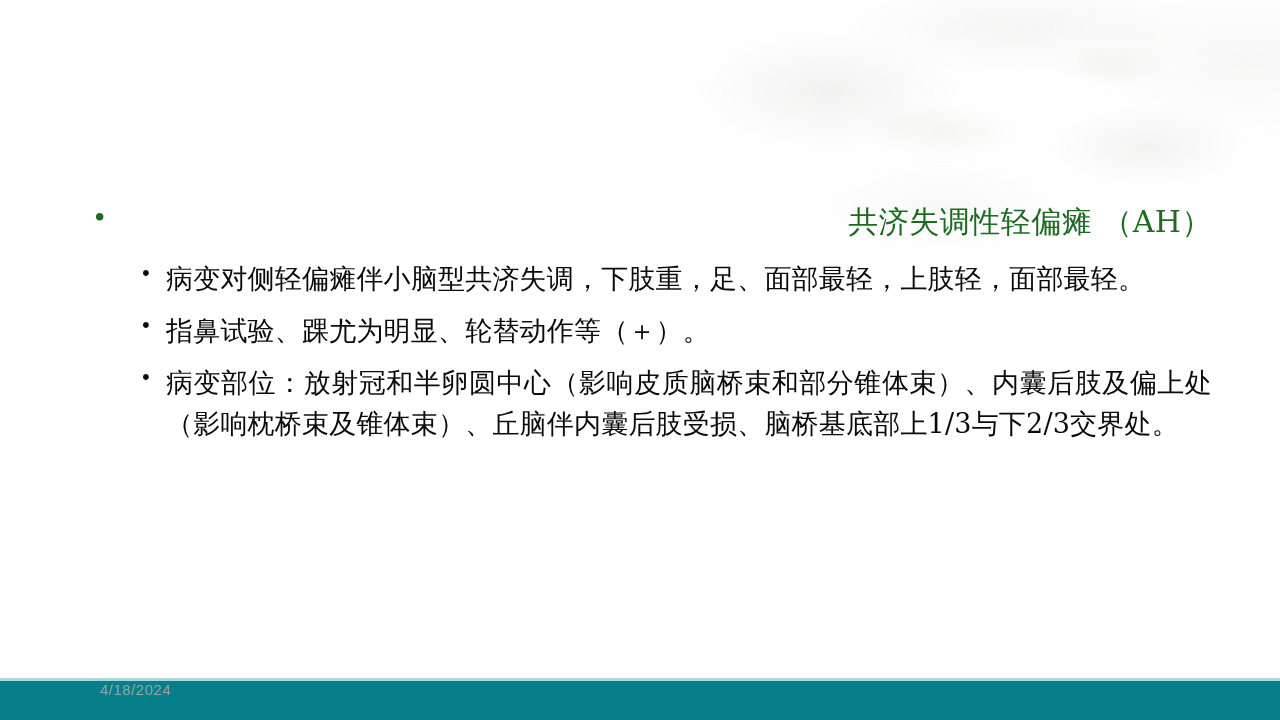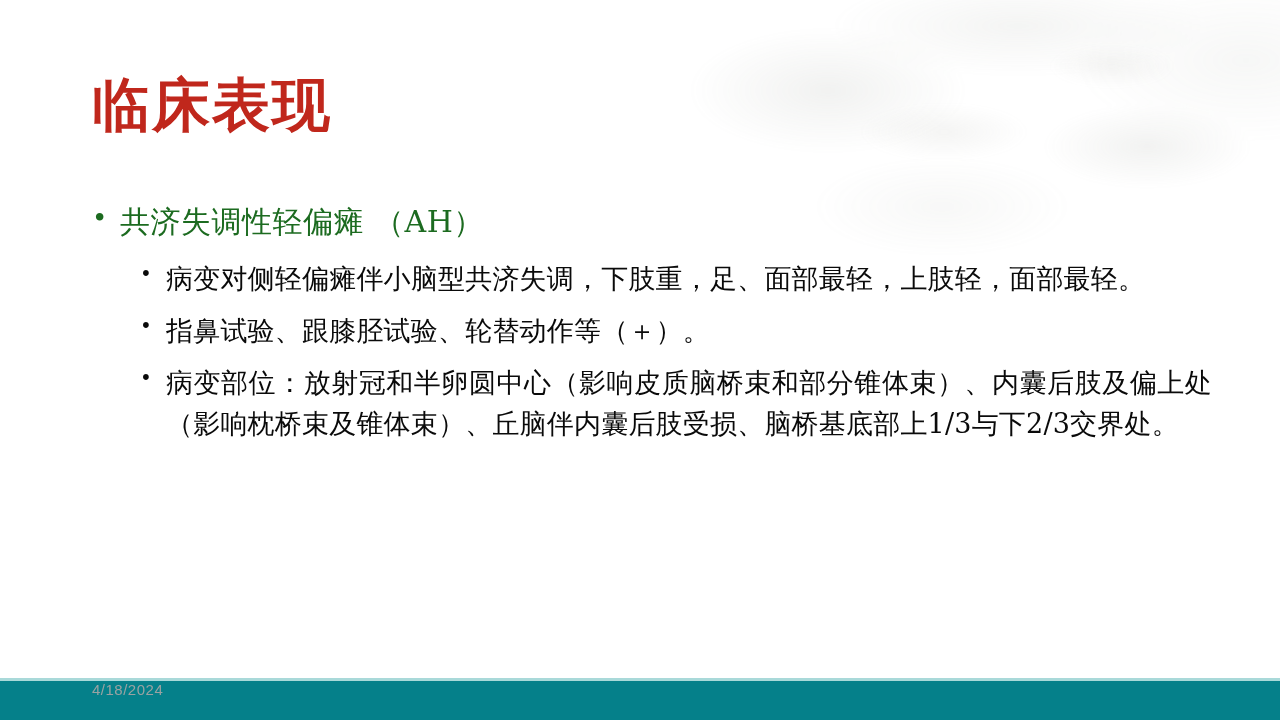--- a/index.html
+++ b/index.html
@@ -85,20 +85,21 @@
     flex: 0 0 auto;
     width: 28px;
     font-size: 26px;
     line-height: 1.45;
     color: #1C6B20;
     text-align: left;
   }
   .l1 .text {
     flex: 1 1 auto;
     letter-spacing: 0.5px;
+    text-align: right;
   }
 
   .l2-list {
     margin-left: 48px;
   }
   .l2 {
     display: flex;
     align-items: flex-start;
     color: #0a0a0a;
     font-size: 27px;
@@ -131,55 +132,54 @@
   .footer-bar-top {
     position: absolute;
     left: 0;
     bottom: 39px;
     width: 1280px;
     height: 3px;
     background: #a9d9d9;
   }
   .footer-date {
     position: absolute;
-    left: 92px;
+    left: 100px;
     bottom: 22px;
     font-size: 15px;
     font-family: "Liberation Sans", sans-serif;
     color: #9aa2a2;
     letter-spacing: 0.5px;
   }
 </style>
 </head>
 <body>
 
 <div class="slide">
 
   <div class="bg-texture"></div>
   <div class="bg-texture2"></div>
 
-  <div class="title">临床表现</div>
 
   <div class="body">
 
     <div class="l1">
       <span class="marker">•</span>
       <span class="text">共济失调性轻偏瘫 （AH）</span>
     </div>
 
     <div class="l2-list">
 
       <div class="l2">
         <span class="marker">•</span>
         <span class="text">病变对侧轻偏瘫伴小脑型共济失调，下肢重，足、面部最轻，上肢轻，面部最轻。</span>
       </div>
 
       <div class="l2">
         <span class="marker">•</span>
-        <span class="text">指鼻试验、跟膝胫试验、轮替动作等（＋）。</span>
+        <span class="text">指鼻试验、踝尤为明显、轮替动作等（＋）。</span>
       </div>
 
       <div class="l2">
         <span class="marker">•</span>
         <span class="text">病变部位：放射冠和半卵圆中心（影响皮质脑桥束和部分锥体束）、内囊后肢及偏上处（影响枕桥束及锥体束）、丘脑伴内囊后肢受损、脑桥基底部上1/3与下2/3交界处。</span>
       </div>
 
     </div>
   </div>
 

